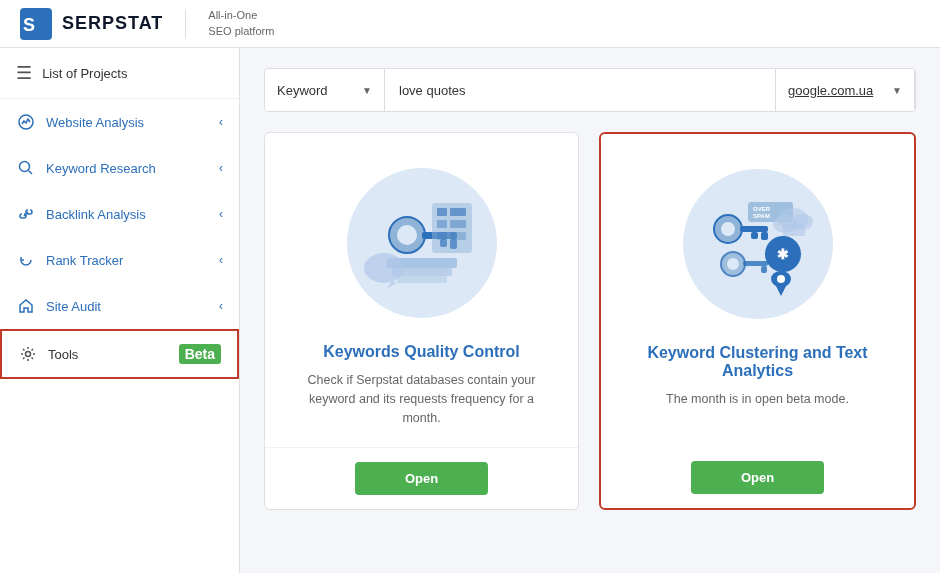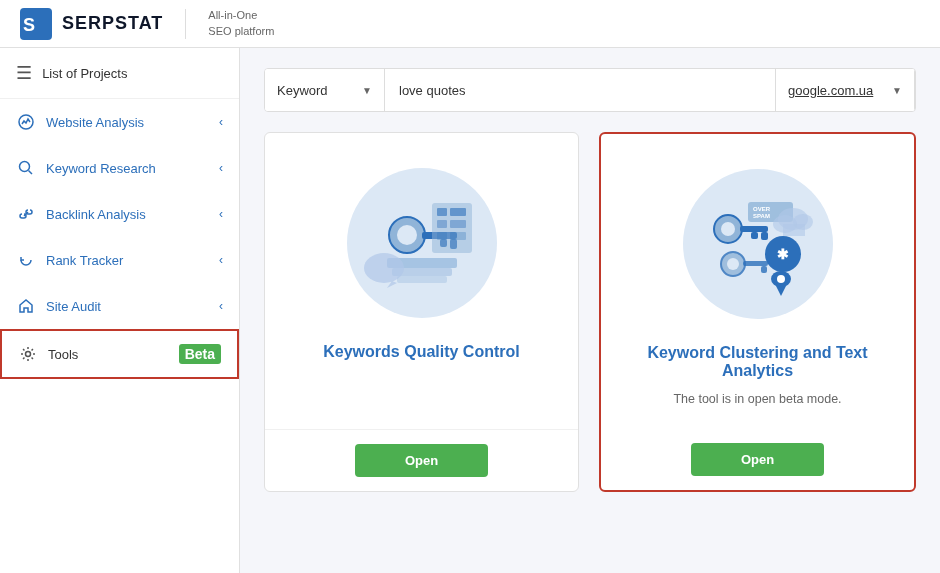--- a/index.html
+++ b/index.html
@@ -399,20 +399,21 @@
 
               <rect x="45" y="95" width="70" height="10" rx="2" fill="#2c6fba" opacity="0.3"></rect>
               <rect x="50" y="105" width="60" height="8" rx="2" fill="#2c6fba" opacity="0.2"></rect>
               <rect x="55" y="113" width="50" height="7" rx="2" fill="#2c6fba" opacity="0.15"></rect>
 
               <ellipse cx="42" cy="105" rx="20" ry="15" fill="#b0c8e8" opacity="0.7"></ellipse>
               <polygon points="50,118 45,125 55,120" fill="#b0c8e8" opacity="0.7"></polygon>
             </svg>
           </div>
           <div class="card-title">Keywords Quality Control</div>
+          <div class="card-desc">Check if Serpstat databases contain your keyword and its requests frequency for a month.</div>
         </div>
         <div class="card-footer">
           <button class="card-open-btn">Open</button>
         </div>
       </div>
 
       <div class="card highlighted">
         <div class="card-body">
 
           <div class="card-illustration">
@@ -441,21 +442,21 @@
               <ellipse cx="125" cy="58" rx="10" ry="8" fill="#b0c8e8" opacity="0.6"></ellipse>
               <ellipse cx="107" cy="60" rx="12" ry="9" fill="#b0c8e8" opacity="0.6"></ellipse>
               <rect x="105" y="60" width="22" height="12" rx="0" fill="#b0c8e8" opacity="0.6"></rect>
 
               <ellipse cx="103" cy="115" rx="10" ry="8" fill="#2c6fba"></ellipse>
               <polygon points="97,120 103,132 109,120" fill="#2c6fba"></polygon>
               <circle cx="103" cy="115" r="4" fill="white"></circle>
             </svg>
           </div>
           <div class="card-title">Keyword Clustering and Text Analytics</div>
-          <div class="card-desc">The tool is in open beta mode.</div>
+          <div class="card-desc">The month is in open beta mode.</div>
         </div>
         <div class="card-footer">
           <button class="card-open-btn">Open</button>
         </div>
       </div>
 
     </div>
   </main>
 </div>
 

